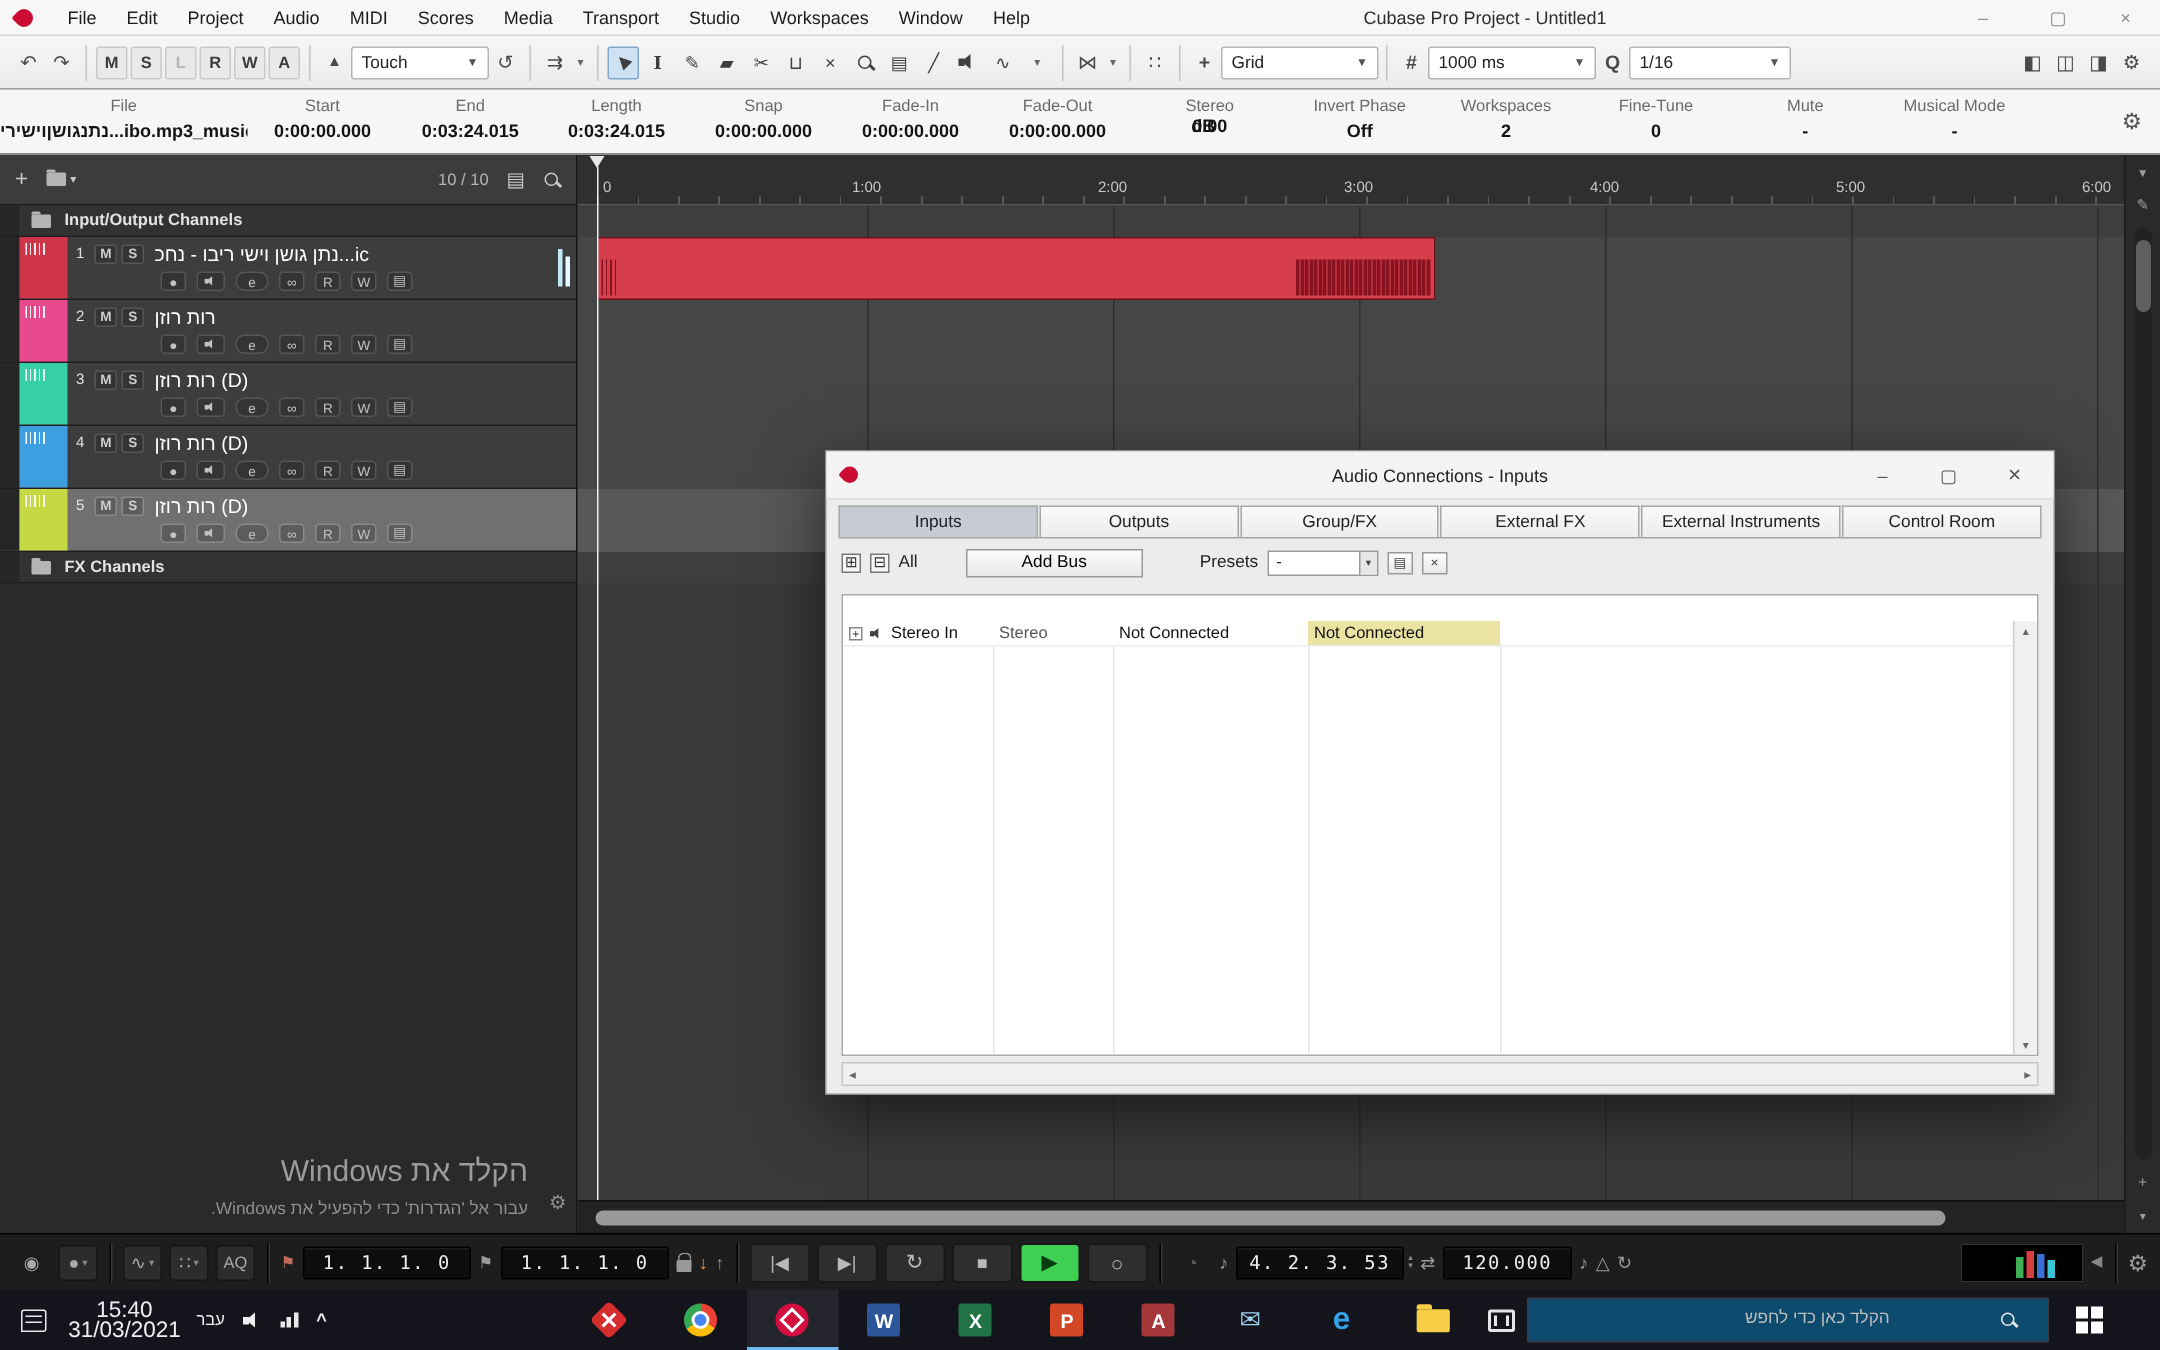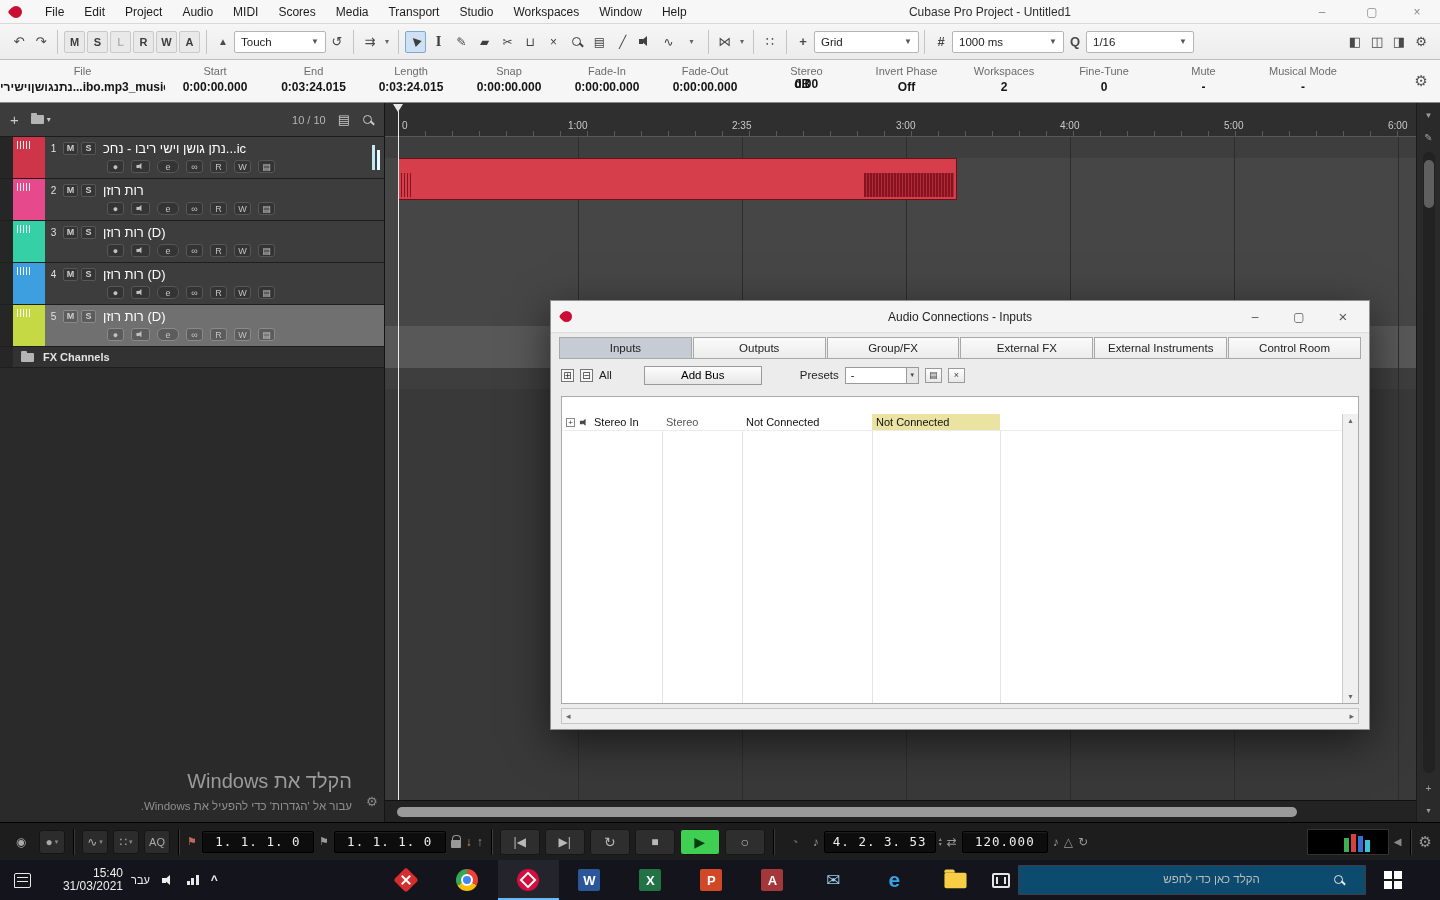--- a/index.html
+++ b/index.html
@@ -142,21 +142,21 @@
 .lock{position:relative;width:10px;height:8px;background:#999;border-radius:1px;display:inline-block;margin-top:4px}
 .lock:before{content:"";position:absolute;top:-5px;left:1.5px;width:7px;height:6px;border:1.5px solid #999;border-bottom:none;border-radius:4px 4px 0 0}
 .mbox{width:82px;height:26px;background:#000;border:1px solid #333;display:flex;align-items:flex-end;gap:2px;padding:2px 2px 2px 36px;flex:none}
 .mbox i{width:5px}
 .updn{display:flex;flex-direction:column;font-size:6px;color:#888;line-height:5px;margin-left:-2px}
 
 
 .taskbar{position:absolute;left:0;top:860px;width:1440px;height:40px;background:#14141c;display:flex;align-items:center;padding-left:14px;z-index:90;color:#eee}
 .acenter{width:17px;height:15px;border:1.5px solid #e8e8e8;border-radius:2px 2px 2px 0;position:relative;flex:none}
 .acenter:before{content:"";position:absolute;left:2px;top:3px;right:2px;height:1.5px;background:#e8e8e8;box-shadow:0 4px 0 #e8e8e8}
-.clock{width:80px;text-align:right;font-size:12px;line-height:13px;margin-left:12px;flex:none}
+.clock{width:80px;text-align:center;font-size:15px;line-height:13px;margin-left:12px;flex:none}
 .lang{font-size:11px;margin-left:8px;flex:none}
 .signal{display:inline-flex;align-items:flex-end;gap:1.5px;margin-left:12px;flex:none}
 .signal i{width:3px;background:#e8e8e8}
 .chev{font-size:12px;font-weight:bold;margin-left:12px;flex:none}
 .slot{width:61px;height:40px;display:flex;align-items:center;justify-content:center;flex:none}
 .slot.act{background:rgba(255,255,255,.07);box-shadow:inset 0 -2px 0 #6cb8f0}
 .rdia{width:18px;height:18px;background:#d62e2e;transform:rotate(45deg);border-radius:3px;position:relative}
 .rdia:before,.rdia:after{content:"";position:absolute;left:8px;top:3px;width:2px;height:12px;background:#fff}
 .rdia:after{transform:rotate(90deg)}
 .chrome{position:relative;width:22px;height:22px;border-radius:50%;background:conic-gradient(#ea4335 0 33%,#fbbc05 0 66%,#34a853 0 100%)}
@@ -331,20 +331,25 @@
           <i class="fol" style="color:#b5b5b5"></i>
           <span style="font-size:8px">▾</span>
         </span>
       <span class="hcount">10 / 10</span>
       <span class="hbt">▤</span>
       <span class="hbt">
           <i class="mag"></i>
         </span>
     </div>
 
+    <div class="frow">
+      <i class="tedge"></i>
+      <i class="fol fico"></i>
+      <span>Input/Output Channels</span>
+    </div>
 
     <div class="trk">
       <i class="tedge"></i>
       <div class="tcolor c1">
           <i class="wglyph"></i>
         </div>
       <div class="tbody">
         <div class="tr1">
           <span class="tnum">1</span>
           <span class="msq">M</span>
@@ -497,21 +502,21 @@
     <i class="gl" style="left:357px"></i>
     <i class="gl" style="left:521px"></i>
     <i class="gl" style="left:685px"></i>
     <i class="gl" style="left:849px"></i>
     <i class="gl" style="left:1013px"></i>
 
     <div class="ruler">
       <i class="chandle"></i>
       <span class="rlab" style="left:17px">0</span>
       <span class="rlab" style="left:183px">1:00</span>
-      <span class="rlab" style="left:347px">2:35</span>
+      <span class="rlab" style="left:347px">2:00</span>
       <span class="rlab" style="left:511px">3:00</span>
       <span class="rlab" style="left:675px">4:00</span>
       <span class="rlab" style="left:839px">5:00</span>
       <span class="rlab" style="left:1003px">6:00</span>
     </div>
 
     <div class="event">
       <i class="wv wvl"></i>
       <i class="wv wvr"></i>
     </div>

